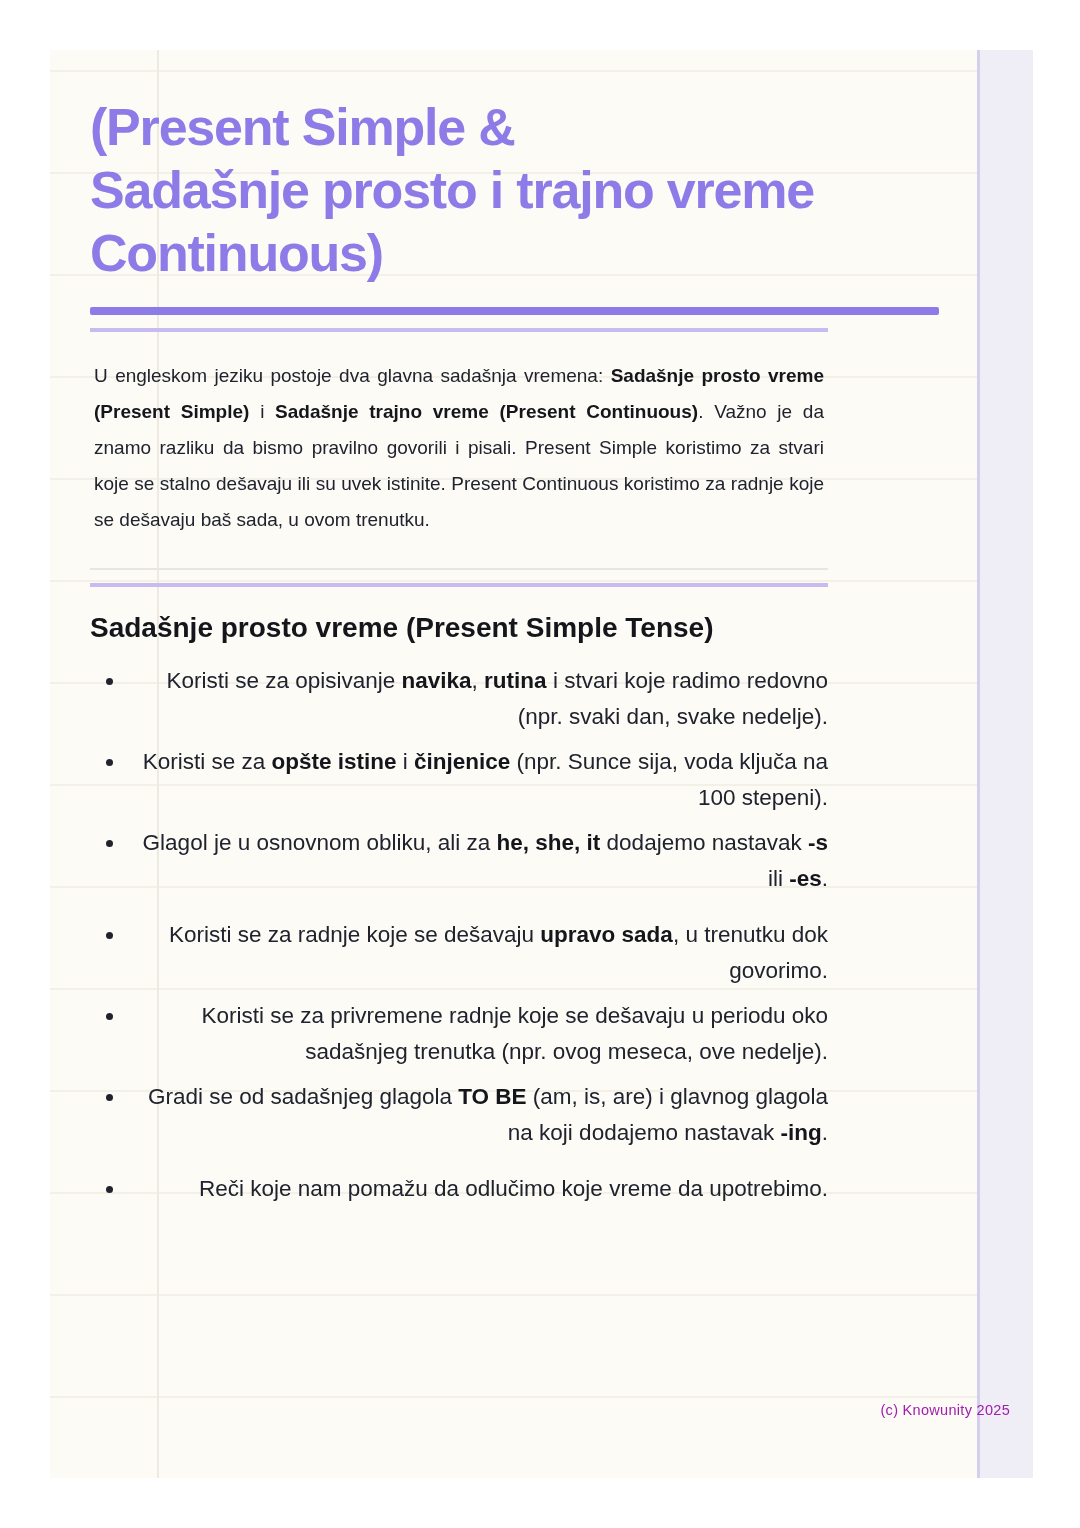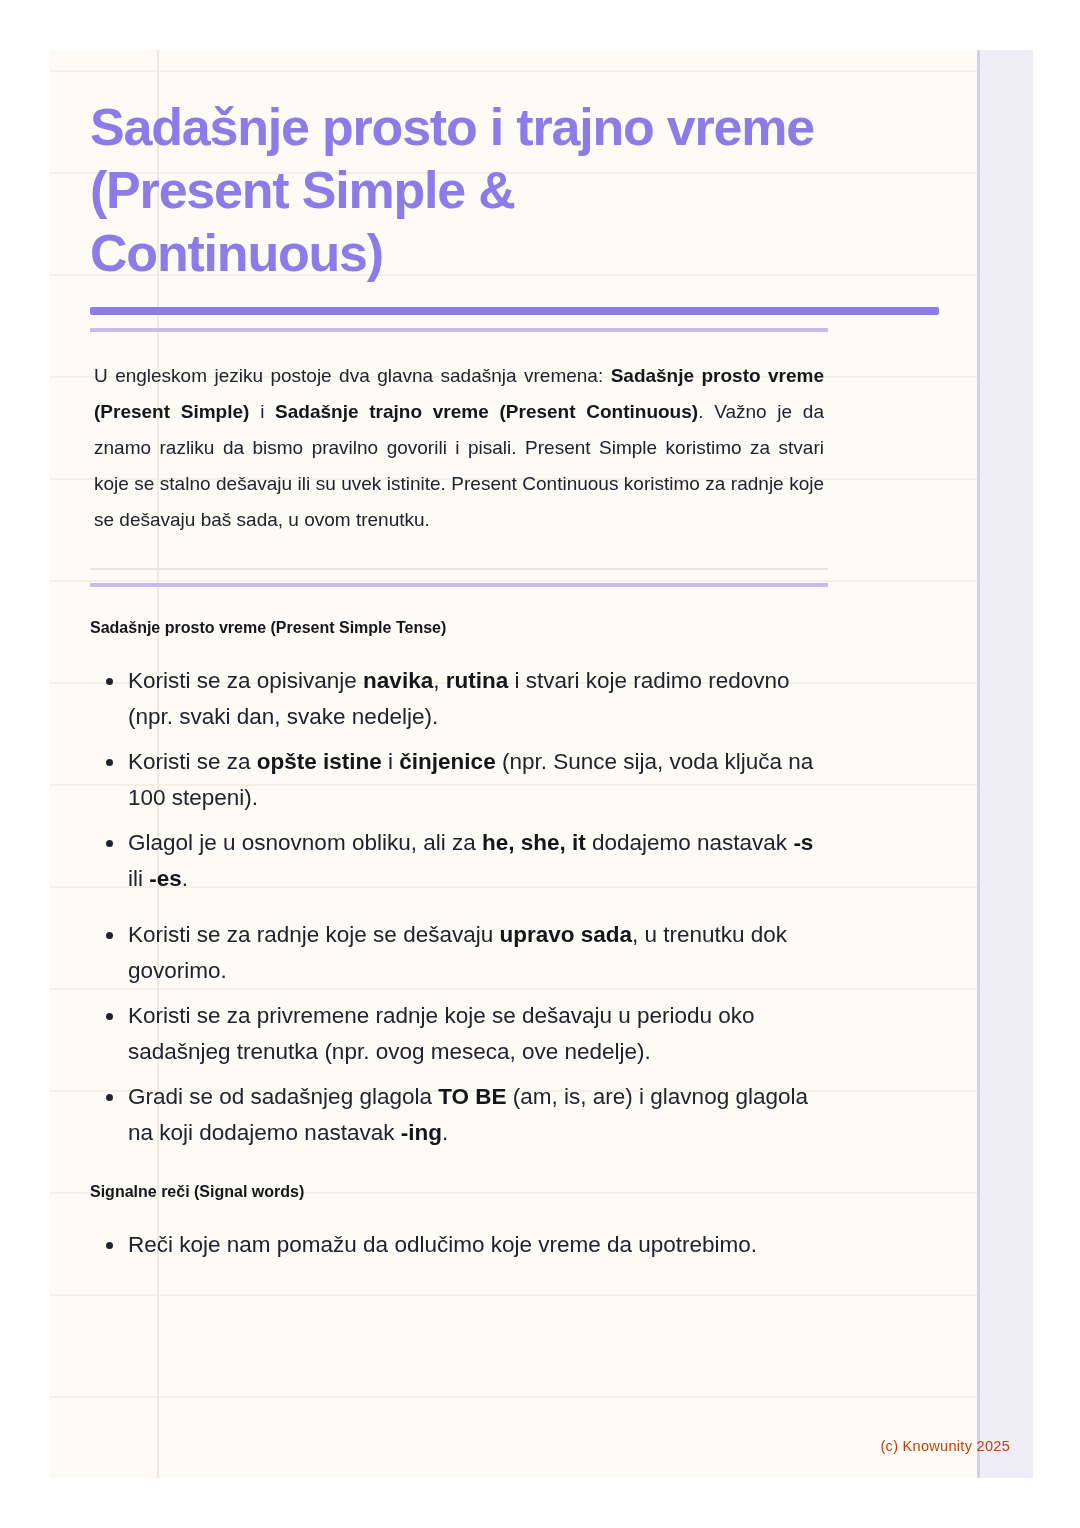--- a/index.html
+++ b/index.html
@@ -65,52 +65,53 @@
     color:#20232e;
     text-align:justify;
   }
   hr.divider{
     margin:30px 0 0;
     border:none;border-top:2px solid #e8e6e0;
     height:0;
   }
   h3{
     margin:26px 0 0;
-    font-size:16px;line-height:30px;
+    font-size:28px;line-height:30px;
     font-weight:700;
     color:#14161c;
   }
   ul.bullets{
     margin:20px 0 0;
     padding:0 0 0 36px;
+    text-align:right;
   }
   ul.bullets li{
     font-size:22.5px;line-height:36px;
     color:#20232e;
     margin-bottom:9px;
     padding-left:2px;
   }
   ul.bullets li:last-child{margin-bottom:0;}
   b{font-weight:700;color:#14161c;}
   .footer{
-    position:absolute;top:1438px;right:70px;
+    position:absolute;top:1402px;right:70px;
     font-size:14.5px;
-    color:#c2410c;
+    color:#a21caf;
     letter-spacing:0.3px;
   }
 </style>
 </head>
 <body>
 
 <div class="card">
   <div class="content">
 
     <h1>
+      <span class="tline">(Present Simple &amp;</span>
       <span class="tline">Sadašnje prosto i trajno vreme</span>
-      <span class="tline">(Present Simple &amp;</span>
       <span class="tline">Continuous)</span>
     </h1>
 
     <div class="title-rule"></div>
 
     <div class="h2-underline"></div>
 
     <p class="lead"><span>U engleskom jeziku postoje dva glavna sadašnja vremena: </span><b>Sadašnje prosto vreme (Present Simple)</b><span> i </span><b>Sadašnje trajno vreme (Present Continuous)</b><span>. Važno je da znamo razliku da bismo pravilno govorili i pisali. Present Simple koristimo za stvari koje se stalno dešavaju ili su uvek istinite. Present Continuous koristimo za radnje koje se dešavaju baš sada, u ovom trenutku.</span></p>
 
     <hr class="divider">
@@ -123,21 +124,20 @@
       <li><span>Koristi se za </span><b>opšte istine</b><span> i </span><b>činjenice</b><span> (npr. Sunce sija, voda ključa na 100 stepeni).</span></li>
       <li><span>Glagol je u osnovnom obliku, ali za </span><b>he, she, it</b><span> dodajemo nastavak </span><b>-s</b><span> ili </span><b>-es</b><span>.</span></li>
     </ul>
 
     <ul class="bullets">
       <li><span>Koristi se za radnje koje se dešavaju </span><b>upravo sada</b><span>, u trenutku dok govorimo.</span></li>
       <li><span>Koristi se za privremene radnje koje se dešavaju u periodu oko sadašnjeg trenutka (npr. ovog meseca, ove nedelje).</span></li>
       <li><span>Gradi se od sadašnjeg glagola </span><b>TO BE</b><span> (am, is, are) i glavnog glagola na koji dodajemo nastavak </span><b>-ing</b><span>.</span></li>
     </ul>
 
-    <h3>Signalne reči (Signal words)</h3>
     <ul class="bullets">
       <li><span>Reči koje nam pomažu da odlučimo koje vreme da upotrebimo.</span></li>
     </ul>
 
   </div>
 </div>
 
 <div class="stripe"></div>
 
 <div class="footer">(c) Knowunity 2025</div>

